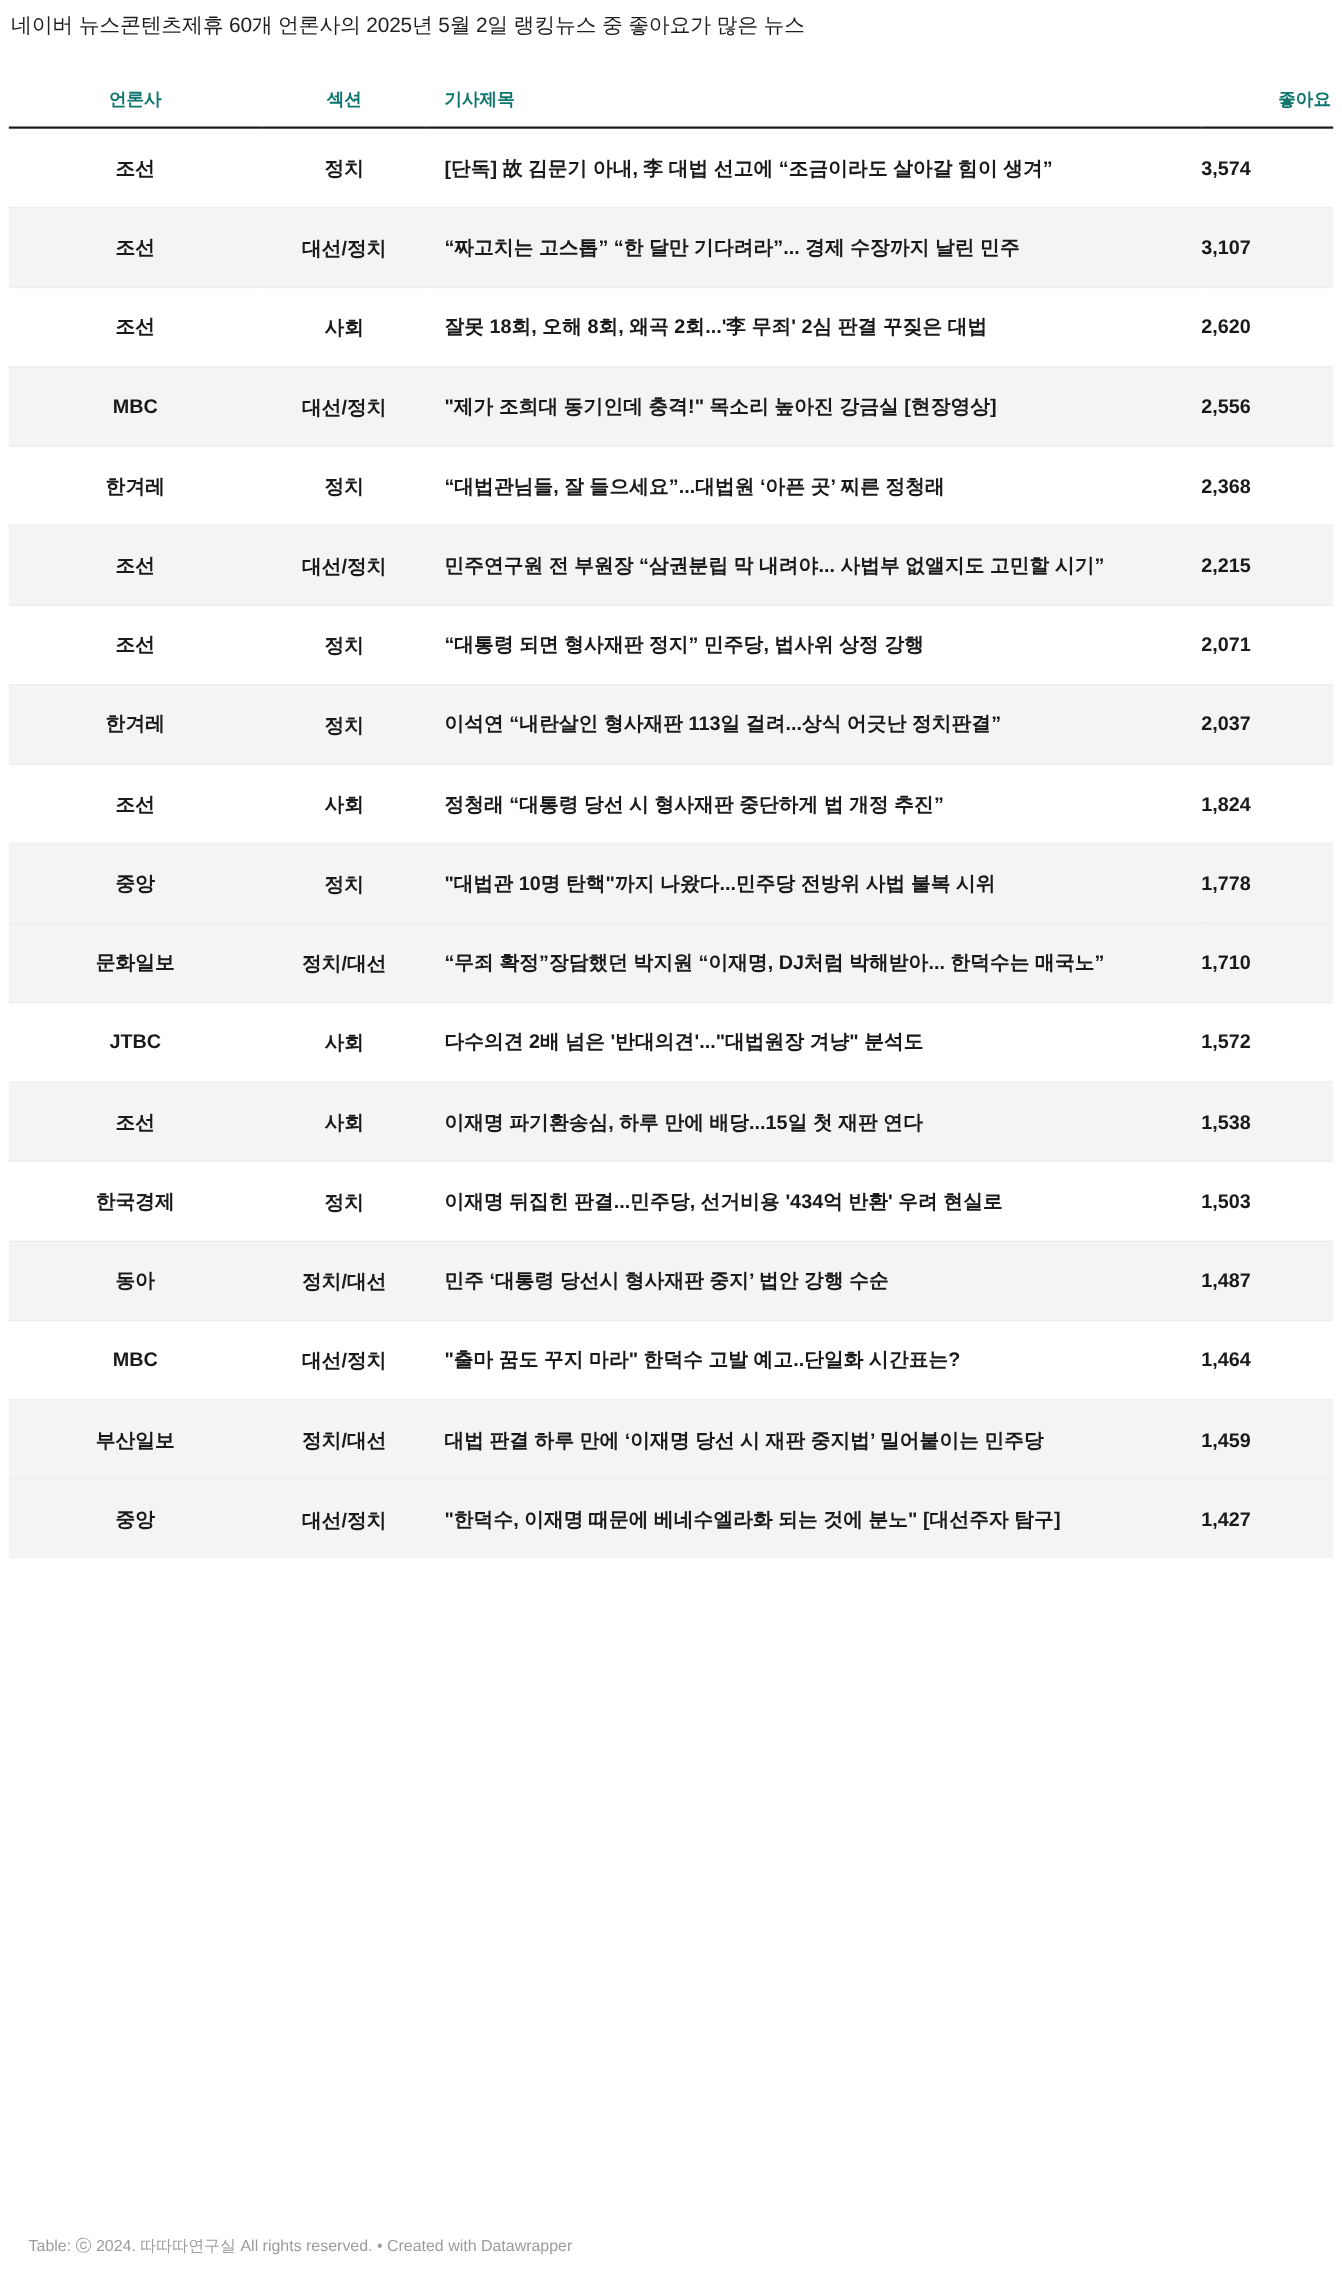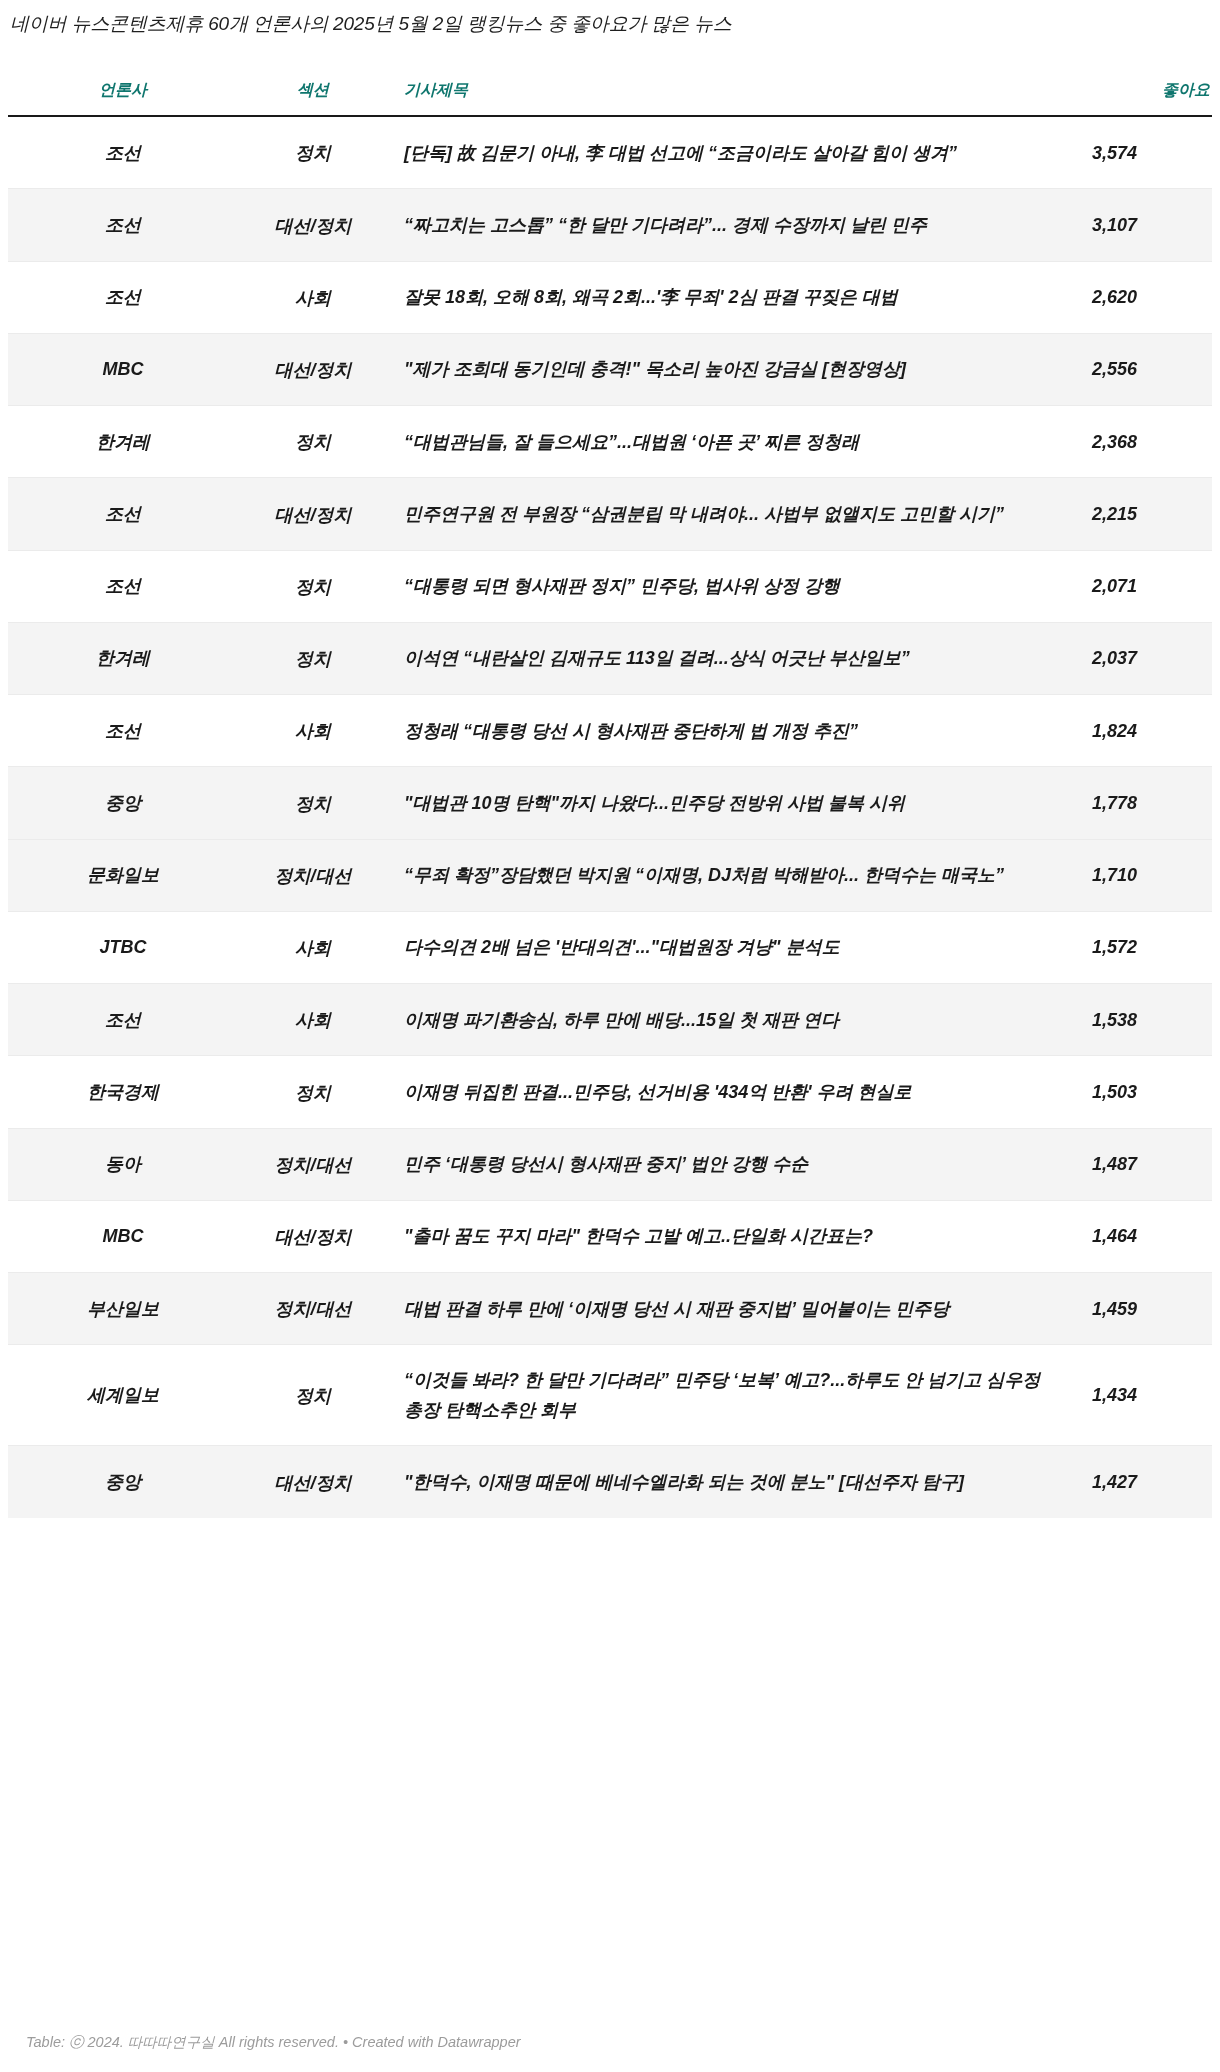--- a/index.html
+++ b/index.html
@@ -10,21 +10,20 @@
     background: #ffffff;
     font-family: "Liberation Sans", sans-serif;
     color: #1a1a1a;
     position: relative;
   }
   .page {
     position: relative;
     width: 1220px;
     height: 2072px;
     padding: 10px 8px 0 8px;
-    font-style: italic;
   }
   .page-title {
     font-size: 19px;
     font-weight: 400;
     color: #1f1f1f;
     margin: 0 0 0 2px;
     line-height: 27px;
     letter-spacing: -0.2px;
   }
   table.ranking-table {
@@ -147,21 +146,21 @@
         </tr>
         <tr>
           <td class="press-cell">조선</td>
           <td class="section-cell"><span class="section-inner">정치</span></td>
           <td class="title-cell">“대통령 되면 형사재판 정지” 민주당, 법사위 상정 강행</td>
           <td class="likes-cell">2,071</td>
         </tr>
         <tr class="zebra">
           <td class="press-cell">한겨레</td>
           <td class="section-cell"><span class="section-inner">정치</span></td>
-          <td class="title-cell">이석연 “내란살인 김재규도 113일 걸려...상식 어긋난 부산일보”</td>
+          <td class="title-cell">이석연 “내란살인 형사재판 113일 걸려...상식 어긋난 정치판결”</td>
           <td class="likes-cell">2,037</td>
         </tr>
         <tr>
           <td class="press-cell">조선</td>
           <td class="section-cell"><span class="section-inner">사회</span></td>
           <td class="title-cell">정청래 “대통령 당선 시 형사재판 중단하게 법 개정 추진”</td>
           <td class="likes-cell">1,824</td>
         </tr>
         <tr class="zebra">
           <td class="press-cell">중앙</td>
@@ -204,26 +203,20 @@
           <td class="section-cell"><span class="section-inner">대선/정치</span></td>
           <td class="title-cell">"출마 꿈도 꾸지 마라" 한덕수 고발 예고..단일화 시간표는?</td>
           <td class="likes-cell">1,464</td>
         </tr>
         <tr class="zebra">
           <td class="press-cell">부산일보</td>
           <td class="section-cell"><span class="section-inner">정치/대선</span></td>
           <td class="title-cell">대법 판결 하루 만에 ‘이재명 당선 시 재판 중지법’ 밀어붙이는 민주당</td>
           <td class="likes-cell">1,459</td>
         </tr>
-        <tr>
-          <td class="press-cell">세계일보</td>
-          <td class="section-cell"><span class="section-inner">정치</span></td>
-          <td class="title-cell">“이것들 봐라? 한 달만 기다려라” 민주당 ‘보복’ 예고?...하루도 안 넘기고 심우정 총장 탄핵소추안 회부</td>
-          <td class="likes-cell">1,434</td>
-        </tr>
         <tr class="zebra">
           <td class="press-cell">중앙</td>
           <td class="section-cell"><span class="section-inner">대선/정치</span></td>
           <td class="title-cell">"한덕수, 이재명 때문에 베네수엘라화 되는 것에 분노" [대선주자 탐구]</td>
           <td class="likes-cell">1,427</td>
         </tr>
       </tbody>
   </table>
 
   <div class="footer">

